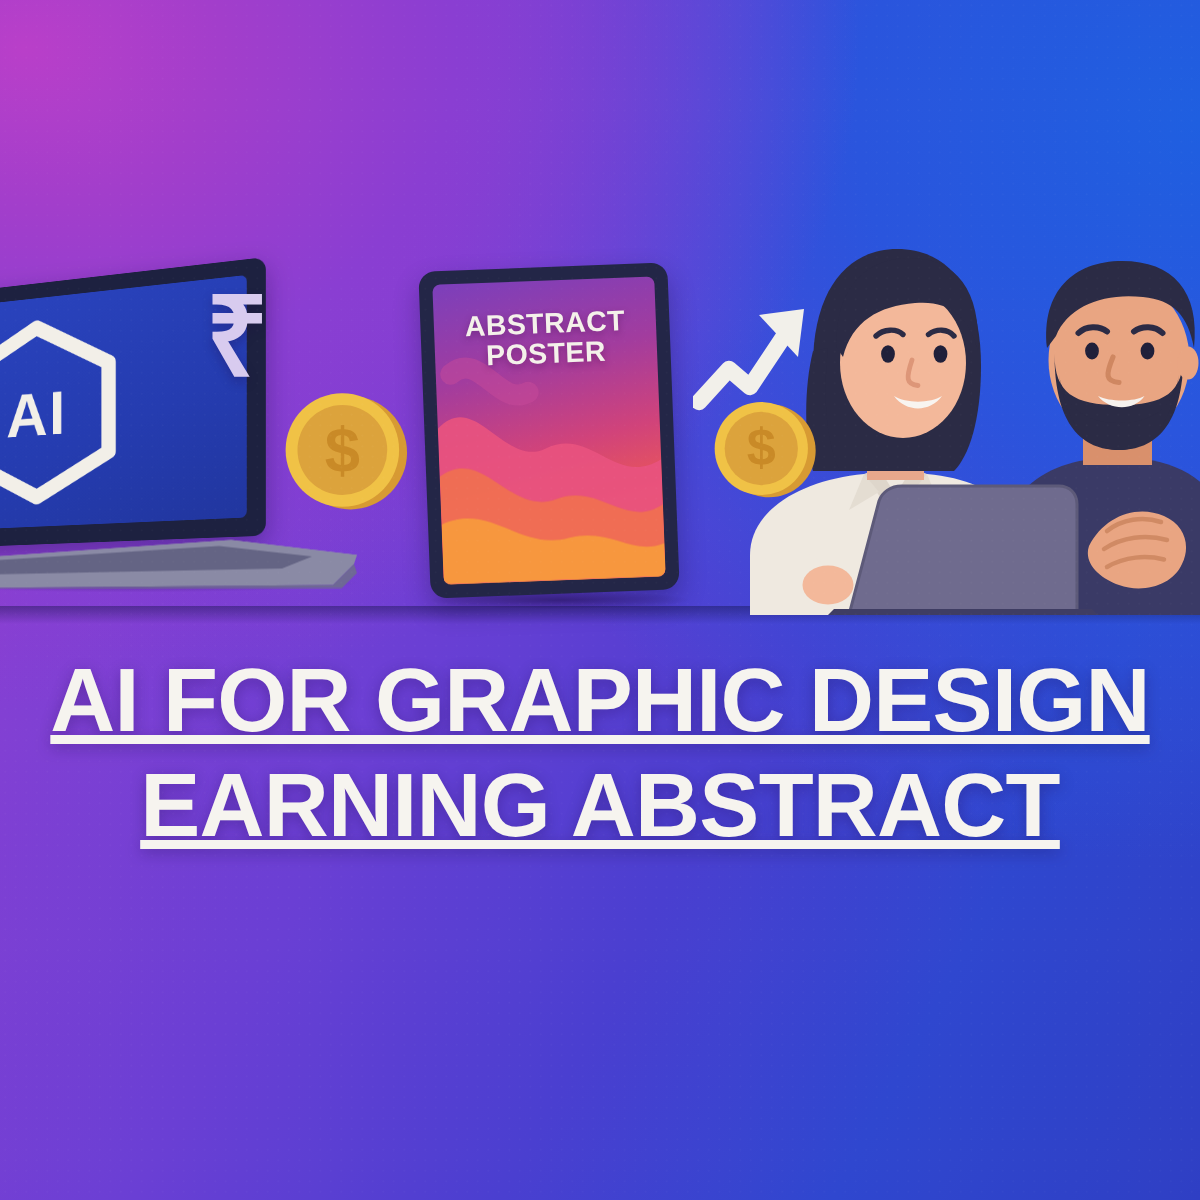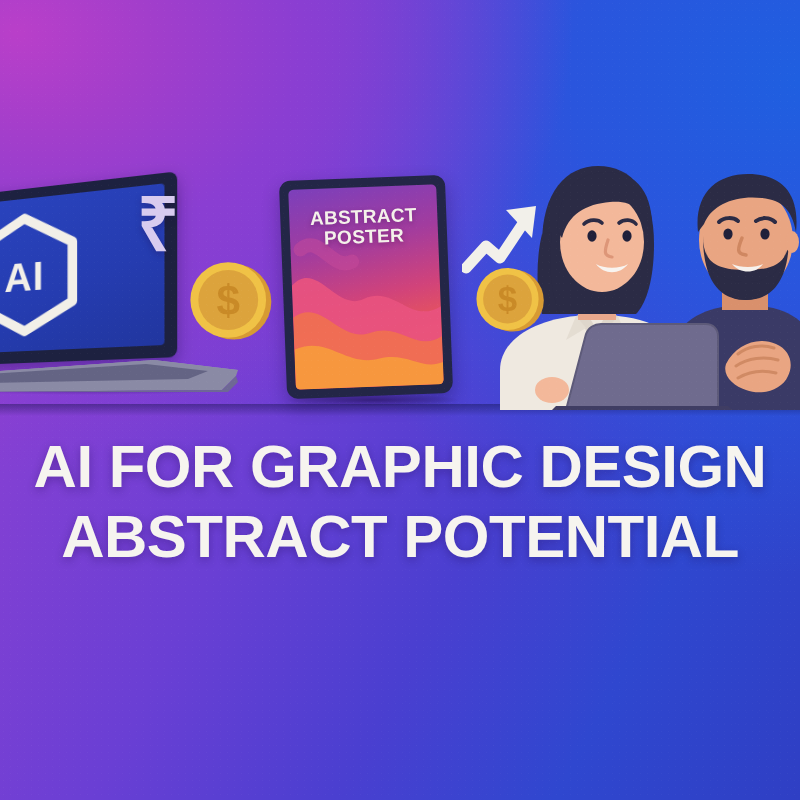--- a/index.html
+++ b/index.html
@@ -141,20 +141,21 @@
     left: 0; right: 0; top: 432px;
     text-align: center;
     z-index: 30;
     color: #f6f4ef;
     font-weight: 700;
     font-size: 60px;
     line-height: 1.16;
     letter-spacing: -0.5px;
     white-space: nowrap;
     text-shadow: 0 3px 10px rgba(25,8,70,.30);
+    text-decoration: underline;
   }
   #headline .line { display: block; }
 </style>
 </head>
 <body>
 
 <div id="canvas">
 
   <div id="desk" class="abs"></div>
 
@@ -301,17 +302,17 @@
       <g>
         <path d="M76,252 L96,176 C98,170 104,166 111,166 L216,166 C223,166 228,171 228,178 L228,252 Z" fill="#6f6b8e"></path>
         <path d="M76,252 L96,176 C98,170 104,166 111,166 L216,166 C223,166 228,171 228,178 L228,252 Z" fill="none" stroke="#5d5a79" stroke-width="2"></path>
         <path d="M66,248 L238,248 L242,252 L62,252 Z" fill="#3f3d63"></path>
       </g>
     </svg>
   </div>
 
   <div id="headline" class="abs">
     <span class="line">AI FOR GRAPHIC DESIGN</span>
-    <span class="line">ABSTRACT POTENTIAL</span>
+    <span class="line">EARNING ABSTRACT</span>
   </div>
 
   <div id="grain"></div>
 </div>
 
 </body></html>

